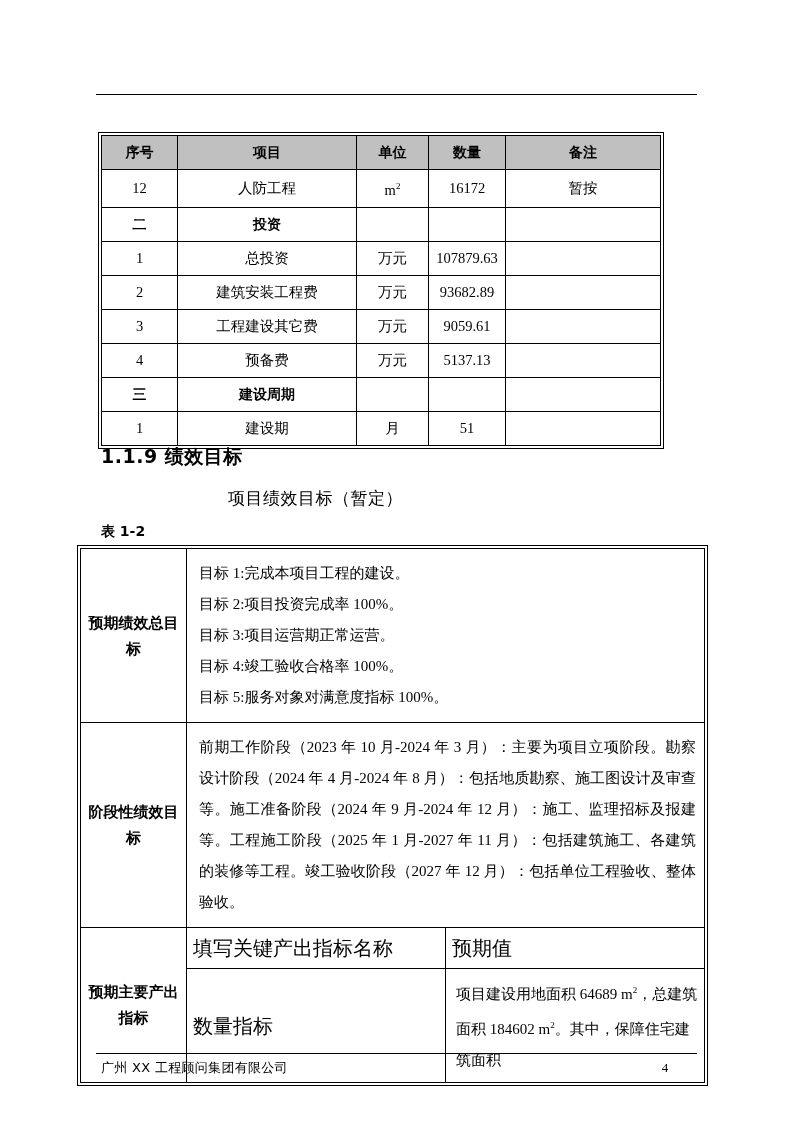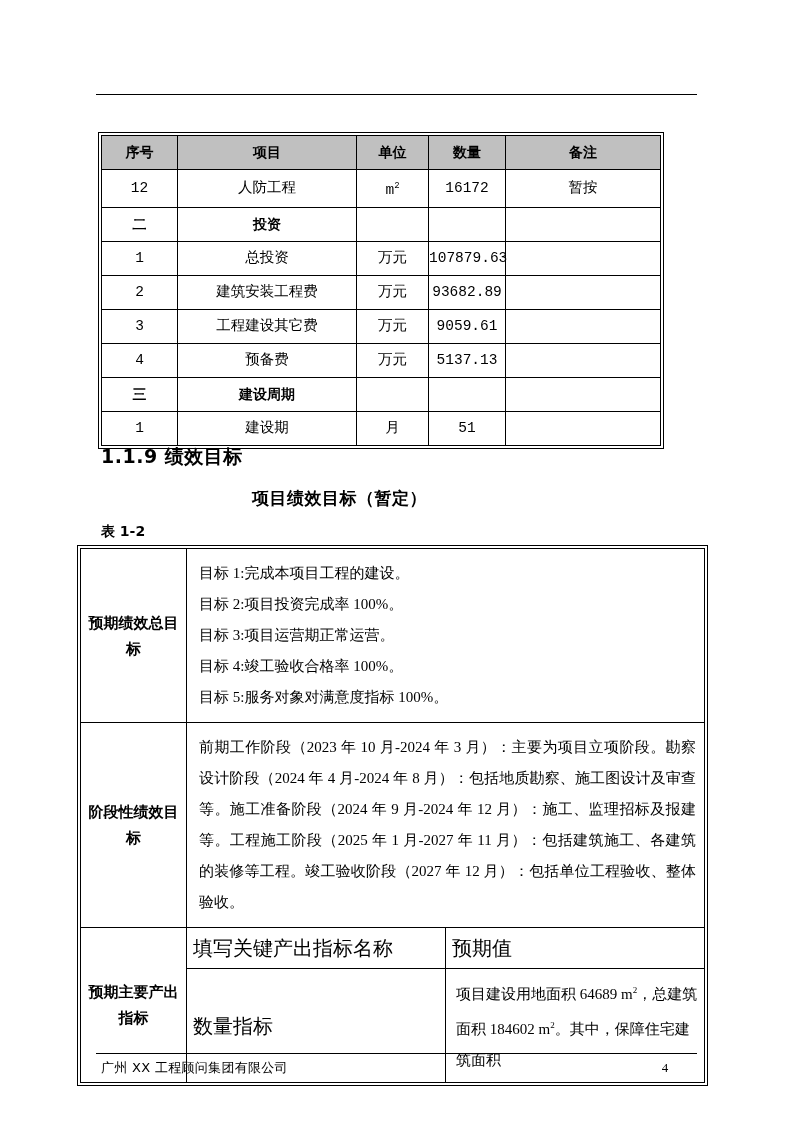--- a/index.html
+++ b/index.html
@@ -64,21 +64,20 @@
     width: 559px;
     border: 1px solid #000;
     outline: 1px solid #000;
     outline-offset: 2px;
     margin-top: 19px;
   }
   #table-1 td {
     height: 33px;
     line-height: 33px;
     white-space: nowrap;
-    font-family: Liberation Mono, monospace;
   }
   #table-1 tr.hdr td {
     background: #c0c0c0;
     font-weight: bold;
     font-family: "DejaVu Sans", "Liberation Sans", sans-serif;
     font-size: 14px;
   }
   #table-1 td.bold {
     font-weight: bold;
     font-family: "DejaVu Sans", "Liberation Sans", sans-serif;
@@ -100,24 +99,23 @@
     font-family: "DejaVu Sans", "Liberation Sans", sans-serif;
     letter-spacing: 0.5px;
   }
   .sec-subtitle {
     position: absolute;
     left: 0px;
     top: 487px;
     width: 631px;
     text-align: center;
     font-size: 17px;
-    font-weight: bold;
+    font-weight: normal;
     font-family: "DejaVu Sans", "Liberation Sans", sans-serif;
     letter-spacing: 0.5px;
-    margin-left: 24px;
   }
   .table-caption {
     position: absolute;
     left: 101px;
     top: 523px;
     font-size: 14px;
     font-weight: bold;
     font-family: "DejaVu Sans", "Liberation Sans", sans-serif;
   }
 

